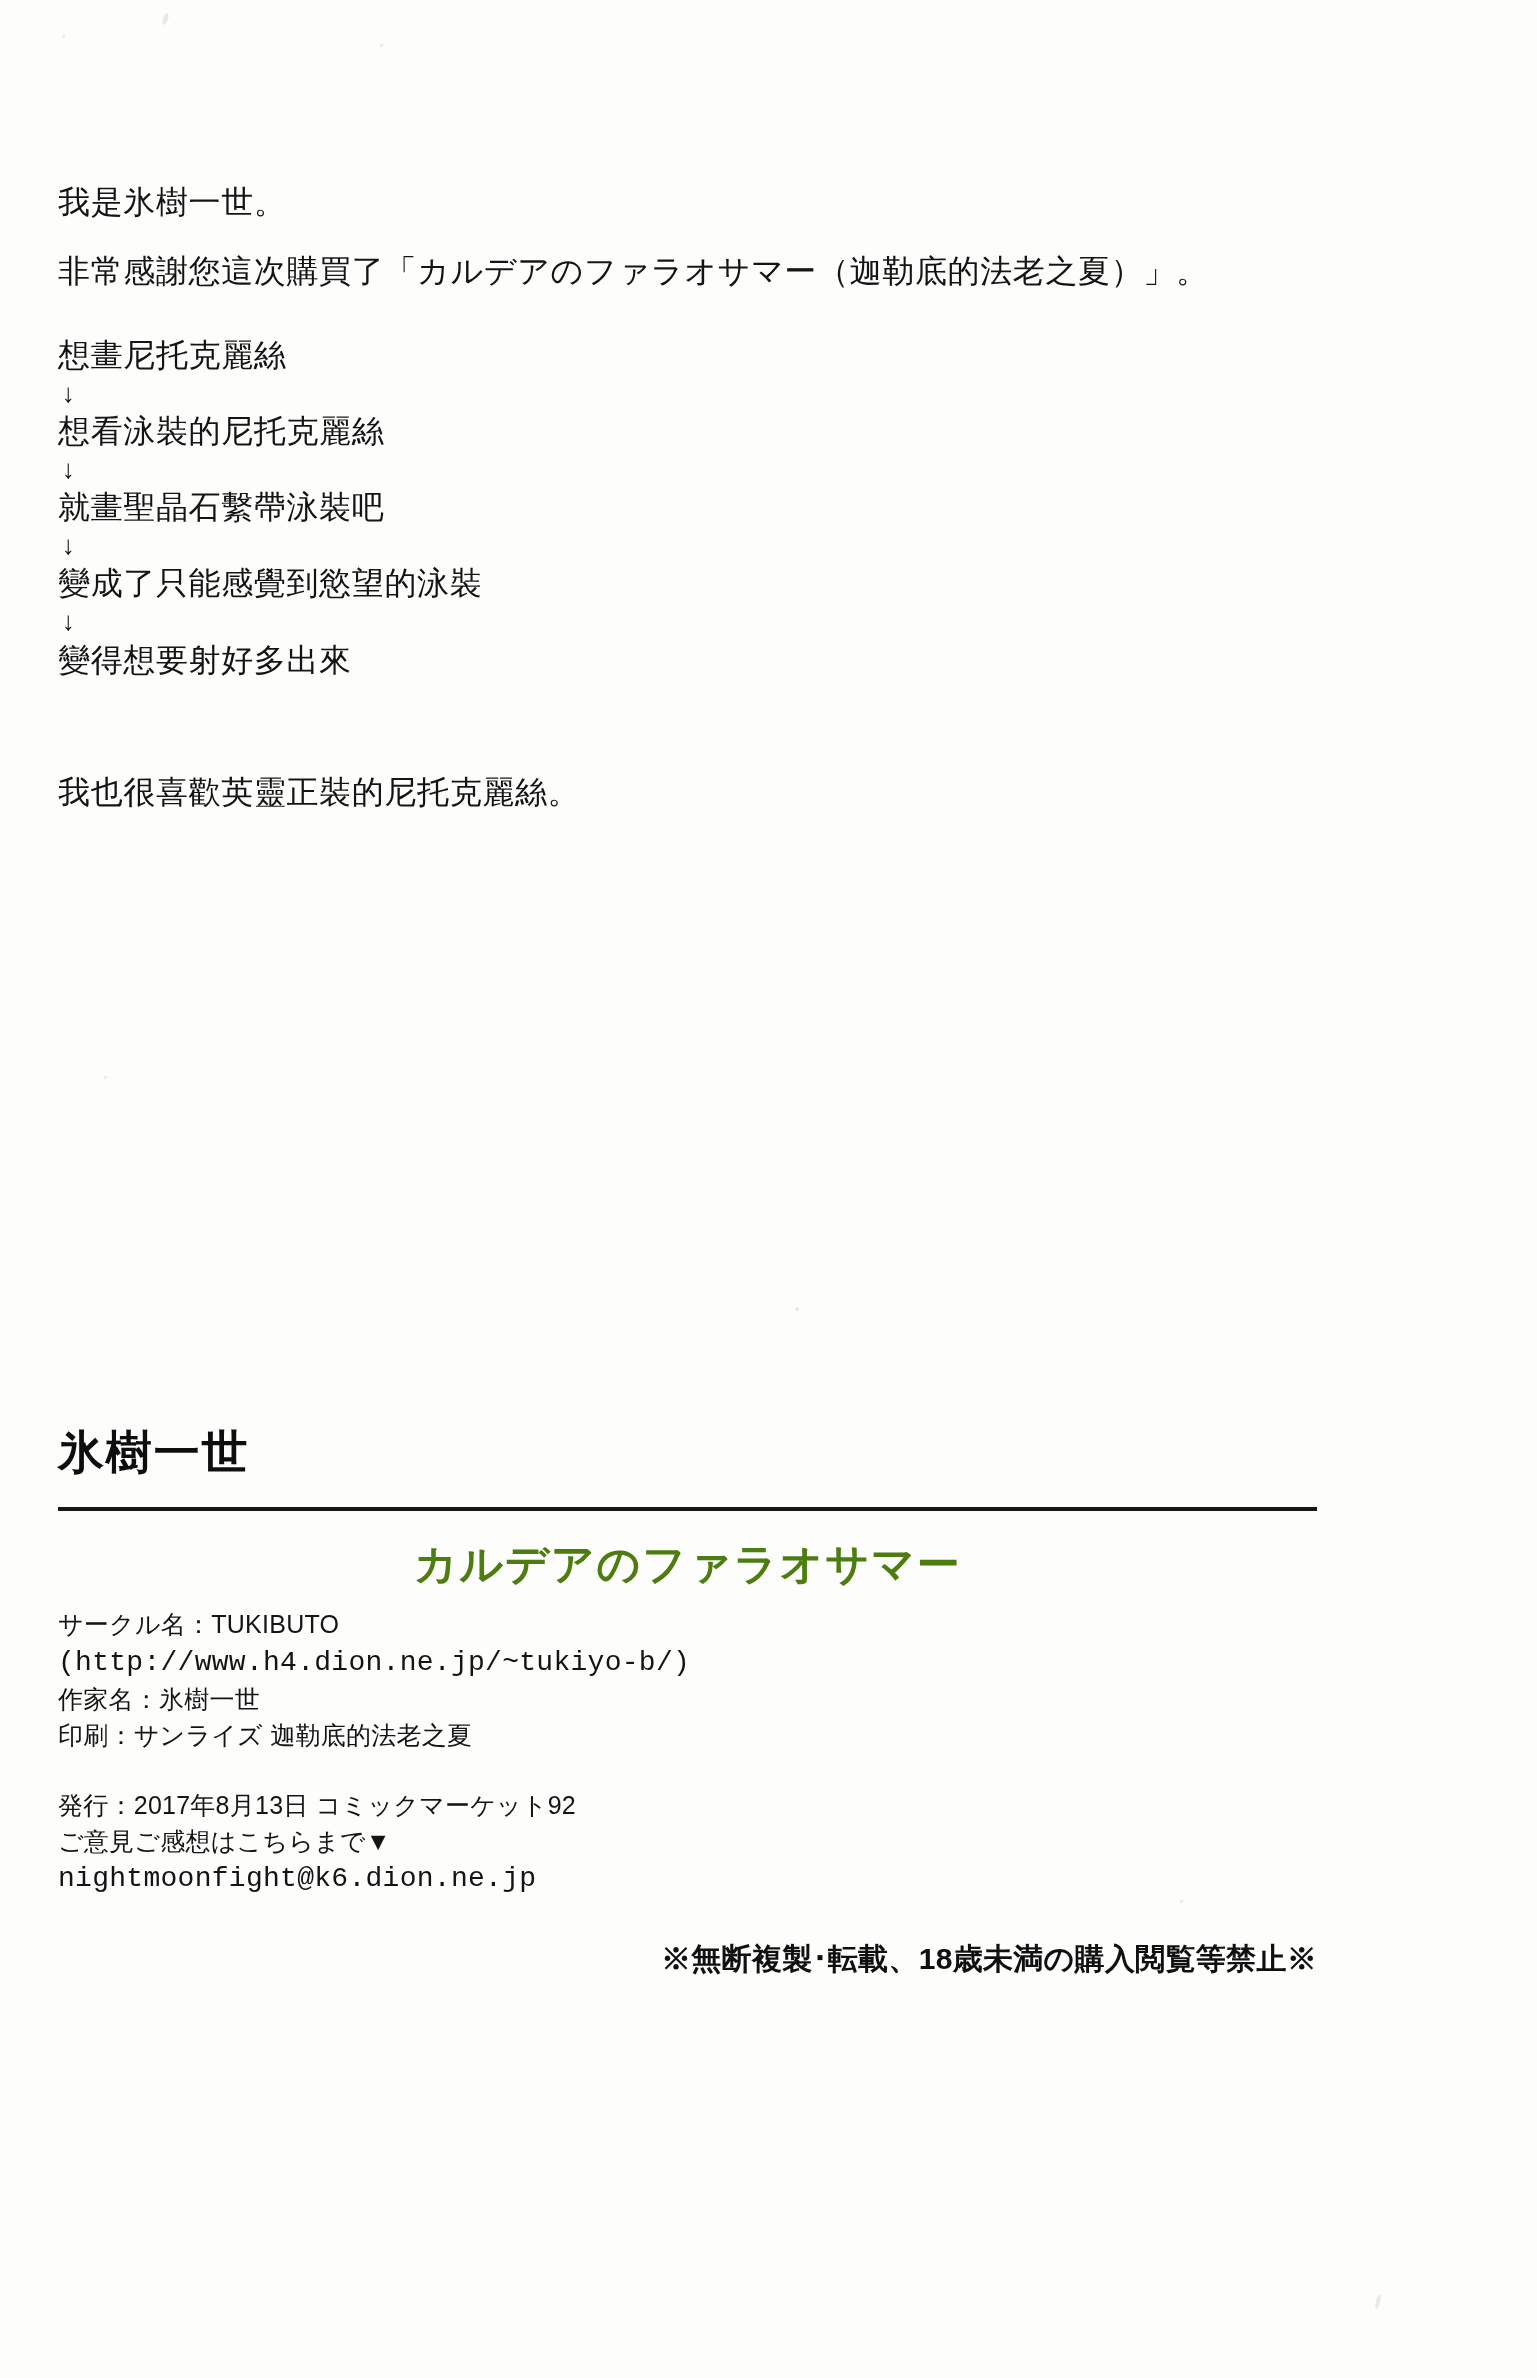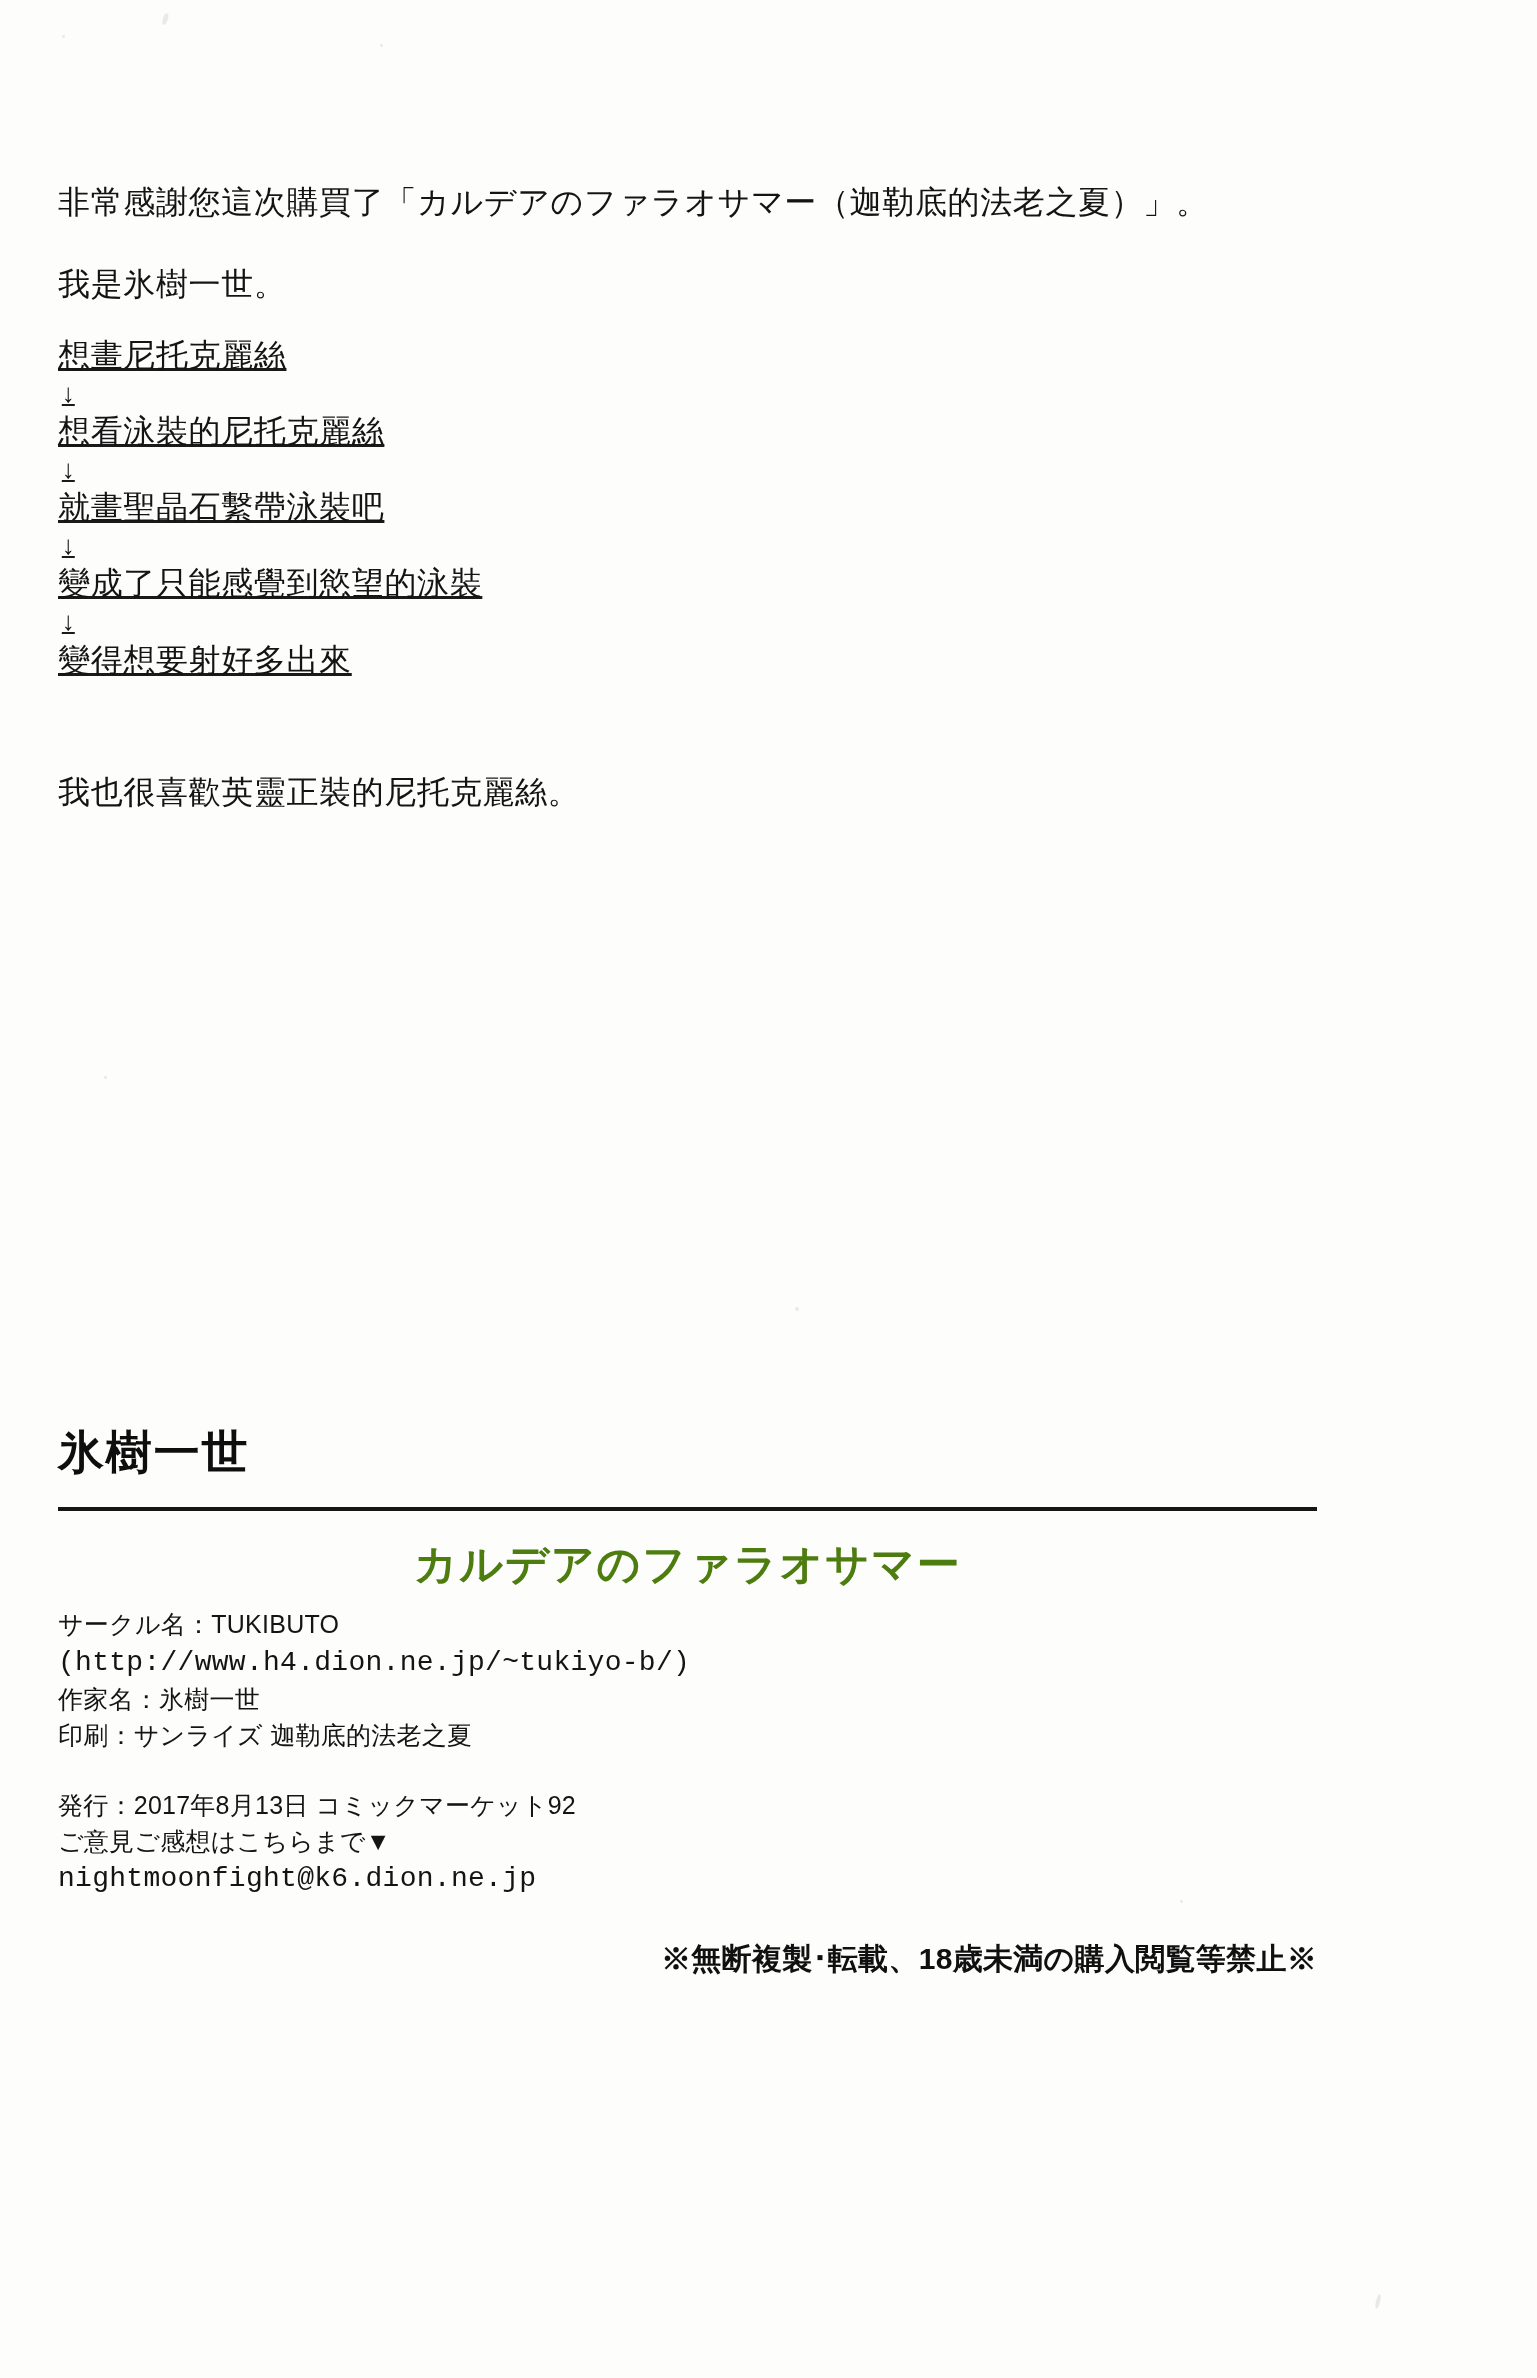--- a/index.html
+++ b/index.html
@@ -33,21 +33,20 @@
     letter-spacing: 0.02em;
     color: #141414;
     margin: 0 0 31px 0;
     white-space: pre;
   }
   .line.title-line {
     margin-bottom: 44px;
   }
   .chain {
     margin-top: 6px;
-    text-decoration: underline;
   }
   .chain .step {
     font-size: 32px;
     line-height: 1.25;
     letter-spacing: 0.02em;
     color: #141414;
     margin: 0;
     white-space: pre;
   }
   .chain .arrow {
@@ -138,22 +137,22 @@
 
   <div class="speck" style="left:163px; top:13.4px; width:4.8px; height:11.5px; transform:rotate(18deg);"></div>
   <div class="speck" style="left:62px; top:35px; width:2.9px; height:2.9px;"></div>
   <div class="speck" style="left:380px; top:44px; width:2.9px; height:2.9px;"></div>
   <div class="speck" style="left:795px; top:1307px; width:3.8px; height:3.8px;"></div>
   <div class="speck" style="left:1180px; top:1900px; width:2.9px; height:2.9px;"></div>
   <div class="speck" style="left:1376px; top:2294px; width:3.8px; height:15.4px; transform:rotate(14deg);"></div>
   <div class="speck" style="left:104px; top:1076px; width:2.9px; height:2.9px;"></div>
 
   <section class="afterword">
+    <p class="line">我是氷樹一世。</p>
     <p class="line title-line">非常感謝您這次購買了「カルデアのファラオサマー（迦勒底的法老之夏）」。</p>
-    <p class="line">我是氷樹一世。</p>
 
     <div class="chain">
       <p class="step">想畫尼托克麗絲</p>
       <p class="arrow">↓</p>
       <p class="step">想看泳裝的尼托克麗絲</p>
       <p class="arrow">↓</p>
       <p class="step">就畫聖晶石繫帶泳裝吧</p>
       <p class="arrow">↓</p>
       <p class="step">變成了只能感覺到慾望的泳裝</p>
       <p class="arrow">↓</p>

